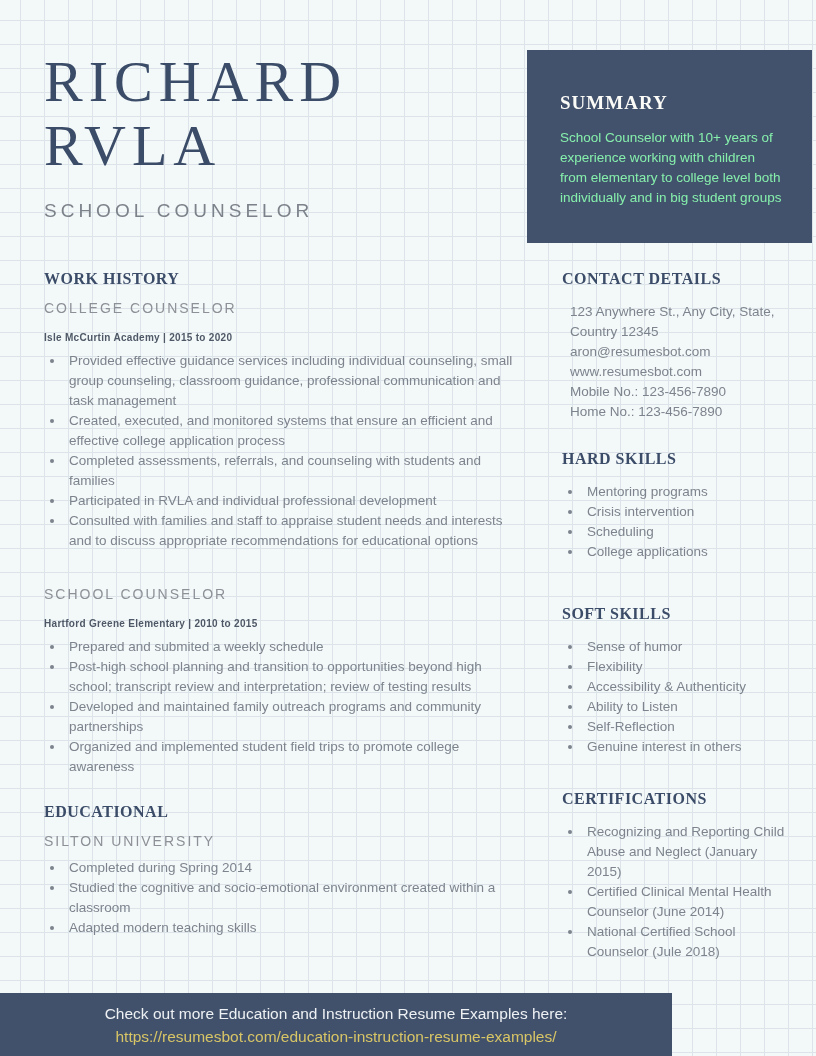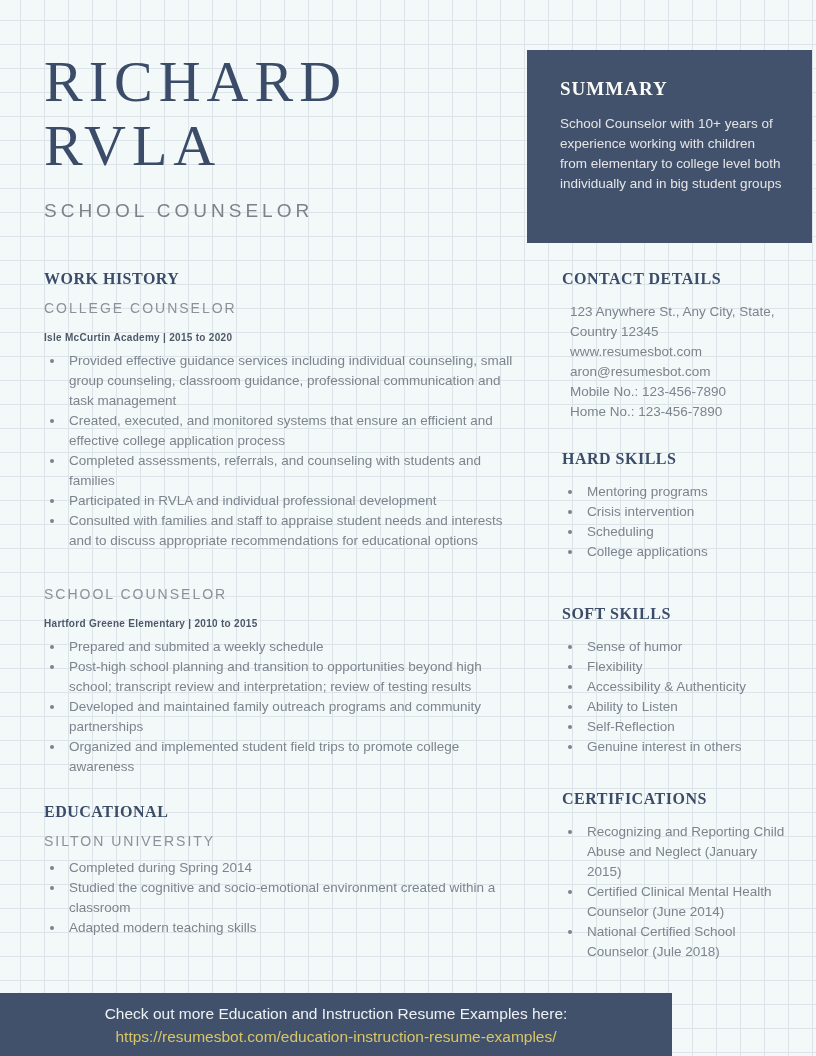--- a/index.html
+++ b/index.html
@@ -24,28 +24,28 @@
     margin:0; font-family:"Liberation Serif", serif; font-weight:normal;
     font-size:58px; line-height:64px; letter-spacing:6px; color:#3b4c68;
   }
   .candidate-title {
     margin-top:22px; font-size:19px; letter-spacing:4px; color:#7c828a;
   }
 
   
   .summary-box {
     position:absolute; left:527px; top:50px; width:285px; height:193px;
-    background:#42526c; box-sizing:border-box; padding:28px 28px 0 33px;
+    background:#42526c; box-sizing:border-box; padding:42px 28px 0 33px;
   }
   .summary-box h2 {
     margin:0 0 14px; font-family:"Liberation Serif", serif;
     font-size:19px; letter-spacing:1px; color:#fbfbf8; font-weight:bold;
   }
   .summary-box p {
-    margin:0; font-size:13.5px; line-height:20px; color:#e5e5e5;
+    margin:0; font-size:13.5px; line-height:20px; color:#86efac;
   }
 
   
   .columns { position:absolute; left:44px; top:270px; display:flex; }
   .col-left { width:482px; }
   .col-right { margin-left:36px; width:232px; }
 
   .sec-heading {
     margin:0 0 12px; font-family:Liberation Serif, serif;
     font-size:16px; font-weight:bold; letter-spacing:0.5px; color:#3b4c68;
@@ -140,22 +140,22 @@
           </ul>
       </section>
     </div>
 
     <div class="col-right">
       <section class="section-contact">
         <h2 class="sec-heading">CONTACT DETAILS</h2>
         <ul class="plain-lines">
             <li>123 Anywhere St., Any City, State,</li>
             <li>Country 12345</li>
+            <li>aron@resumesbot.com</li>
             <li>www.resumesbot.com</li>
-            <li>aron@resumesbot.com</li>
             <li>Mobile No.: 123-456-7890</li>
             <li>Home No.: 123-456-7890</li>
           </ul>
       </section>
 
       <section class="section-hard-skills">
         <h2 class="sec-heading">HARD SKILLS</h2>
         <ul class="bullets">
             <li>Mentoring programs</li>
             <li>Crisis intervention</li>

